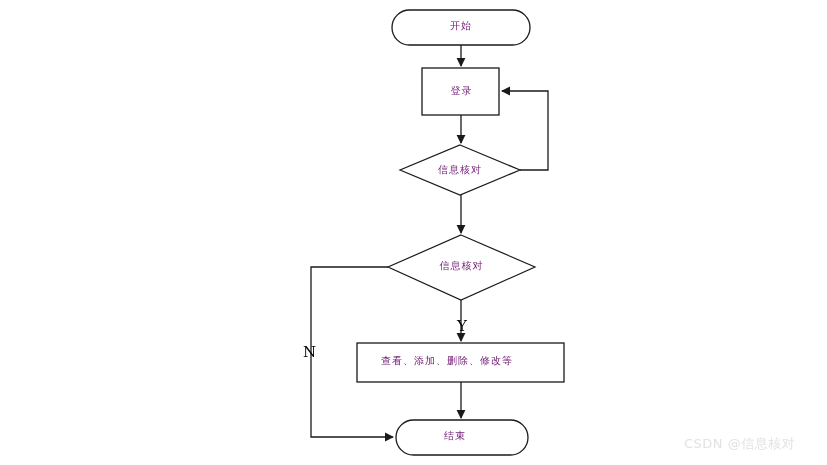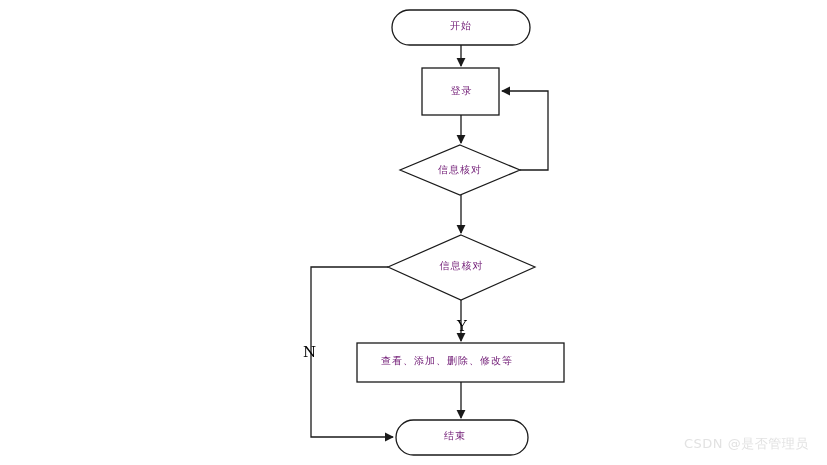--- a/index.html
+++ b/index.html
@@ -96,13 +96,13 @@
 <div class="node-label" id="start-label">开始</div>
 <div class="node-label" id="login-label">登录</div>
 <div class="node-label" id="verify-label">信息核对</div>
 <div class="node-label" id="isadmin-label">信息核对</div>
 <div class="node-label" id="process-label">查看、添加、删除、修改等</div>
 <div class="node-label" id="end-label">结束</div>
 
 <div class="edge-label" id="yes-label">Y</div>
 <div class="edge-label" id="no-label">N</div>
 
-<div id="watermark">CSDN @是否管理员</div>
+<div id="watermark">CSDN @信息核对</div>
 
 </body></html>

